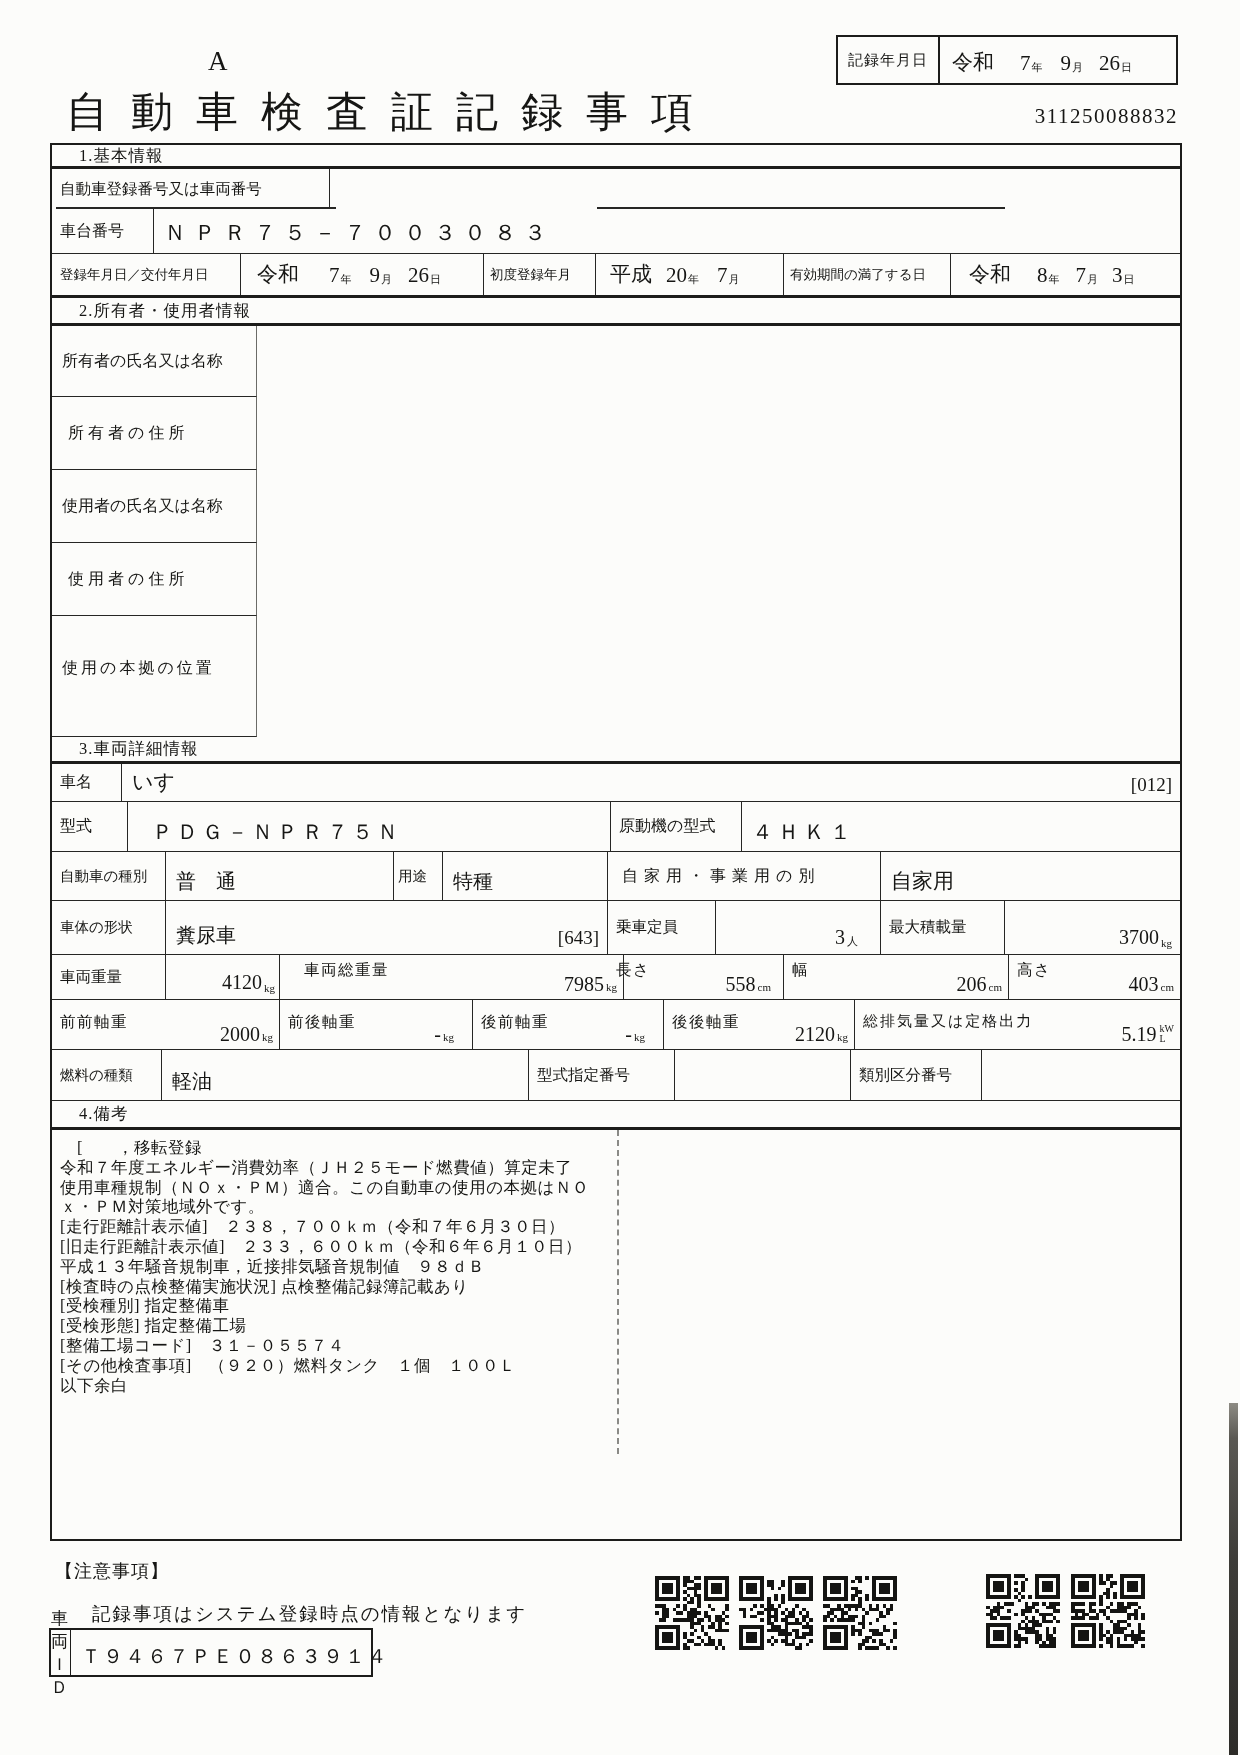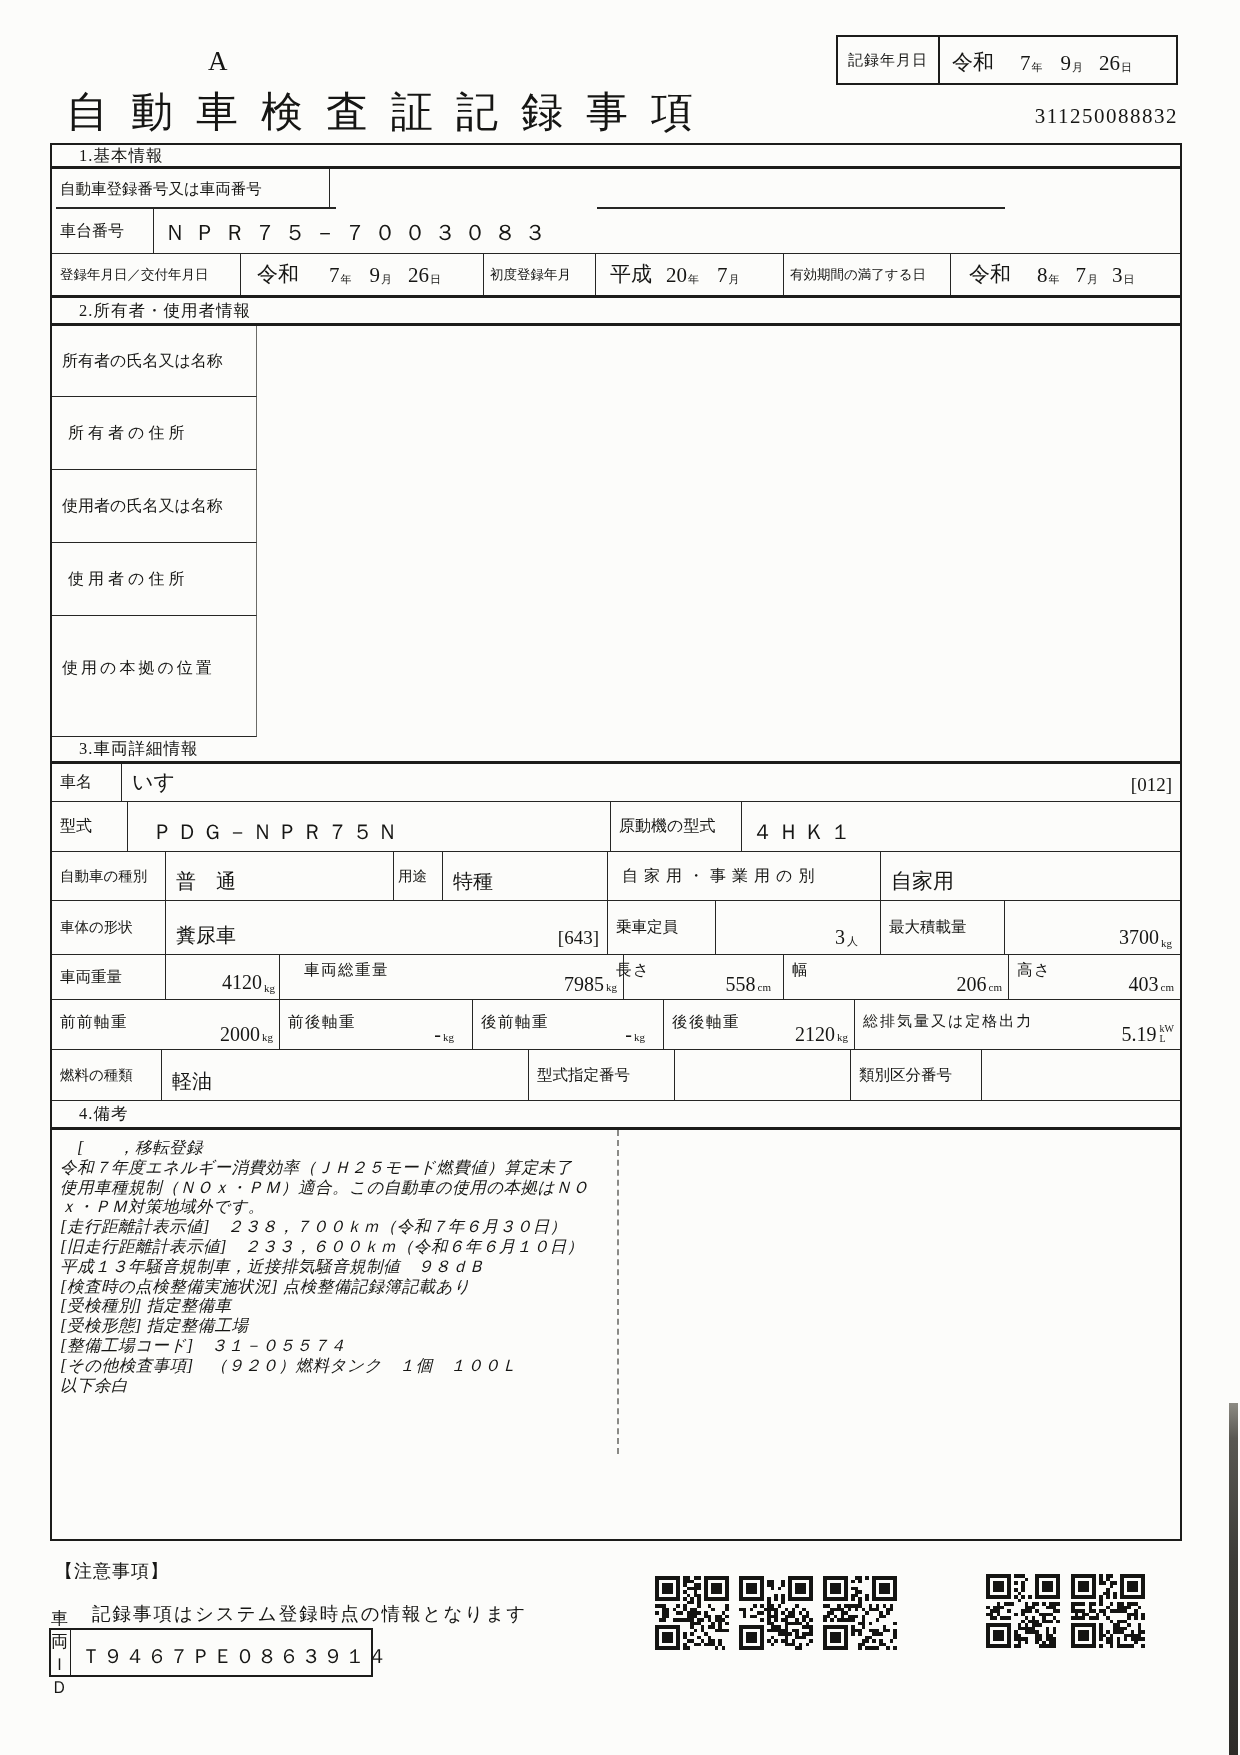--- a/index.html
+++ b/index.html
@@ -236,21 +236,21 @@
       <div class="cell lcell" style="left:0;width:110px;font-size:14.5px;">燃料の種類</div>
       <div class="cell vcell rline nw" style="left:110px;width:367px;">軽油</div>
       <div class="cell lcell" style="left:477px;width:146px;font-size:15.5px;border-right:1px solid #262624;">型式指定番号</div>
       <div class="cell vcell rline" style="left:623px;width:176px;"></div>
       <div class="cell lcell" style="left:799px;width:131px;font-size:15.5px;border-right:1px solid #262624;">類別区分番号</div>
       <div class="cell vcell" style="left:930px;width:198px;"></div>
     </div>
 
     <div class="trow sec-head" style="top:956px;height:29px;">4.備考</div>
 
-    <div class="trow" style="top:985px;height:324px;font-style:italic;">
+    <div class="trow" style="top:985px;height:324px;">
       <div class="dash-divider" style="left:565px;"></div>
       <div style="position:absolute;left:8px;top:8px;right:570px;">
         <div class="remark-line">　[　　，移転登録</div>
         <div class="remark-line">令和７年度エネルギー消費効率（ＪＨ２５モード燃費値）算定未了</div>
         <div class="remark-line">使用車種規制（ＮＯｘ・ＰＭ）適合。この自動車の使用の本拠はＮＯ</div>
         <div class="remark-line">ｘ・ＰＭ対策地域外です。</div>
         <div class="remark-line">[走行距離計表示値]　２３８，７００ｋｍ（令和７年６月３０日）</div>
         <div class="remark-line">[旧走行距離計表示値]　２３３，６００ｋｍ（令和６年６月１０日）</div>
         <div class="remark-line">平成１３年騒音規制車，近接排気騒音規制値　９８ｄＢ</div>
         <div class="remark-line">[検査時の点検整備実施状況] 点検整備記録簿記載あり</div>

